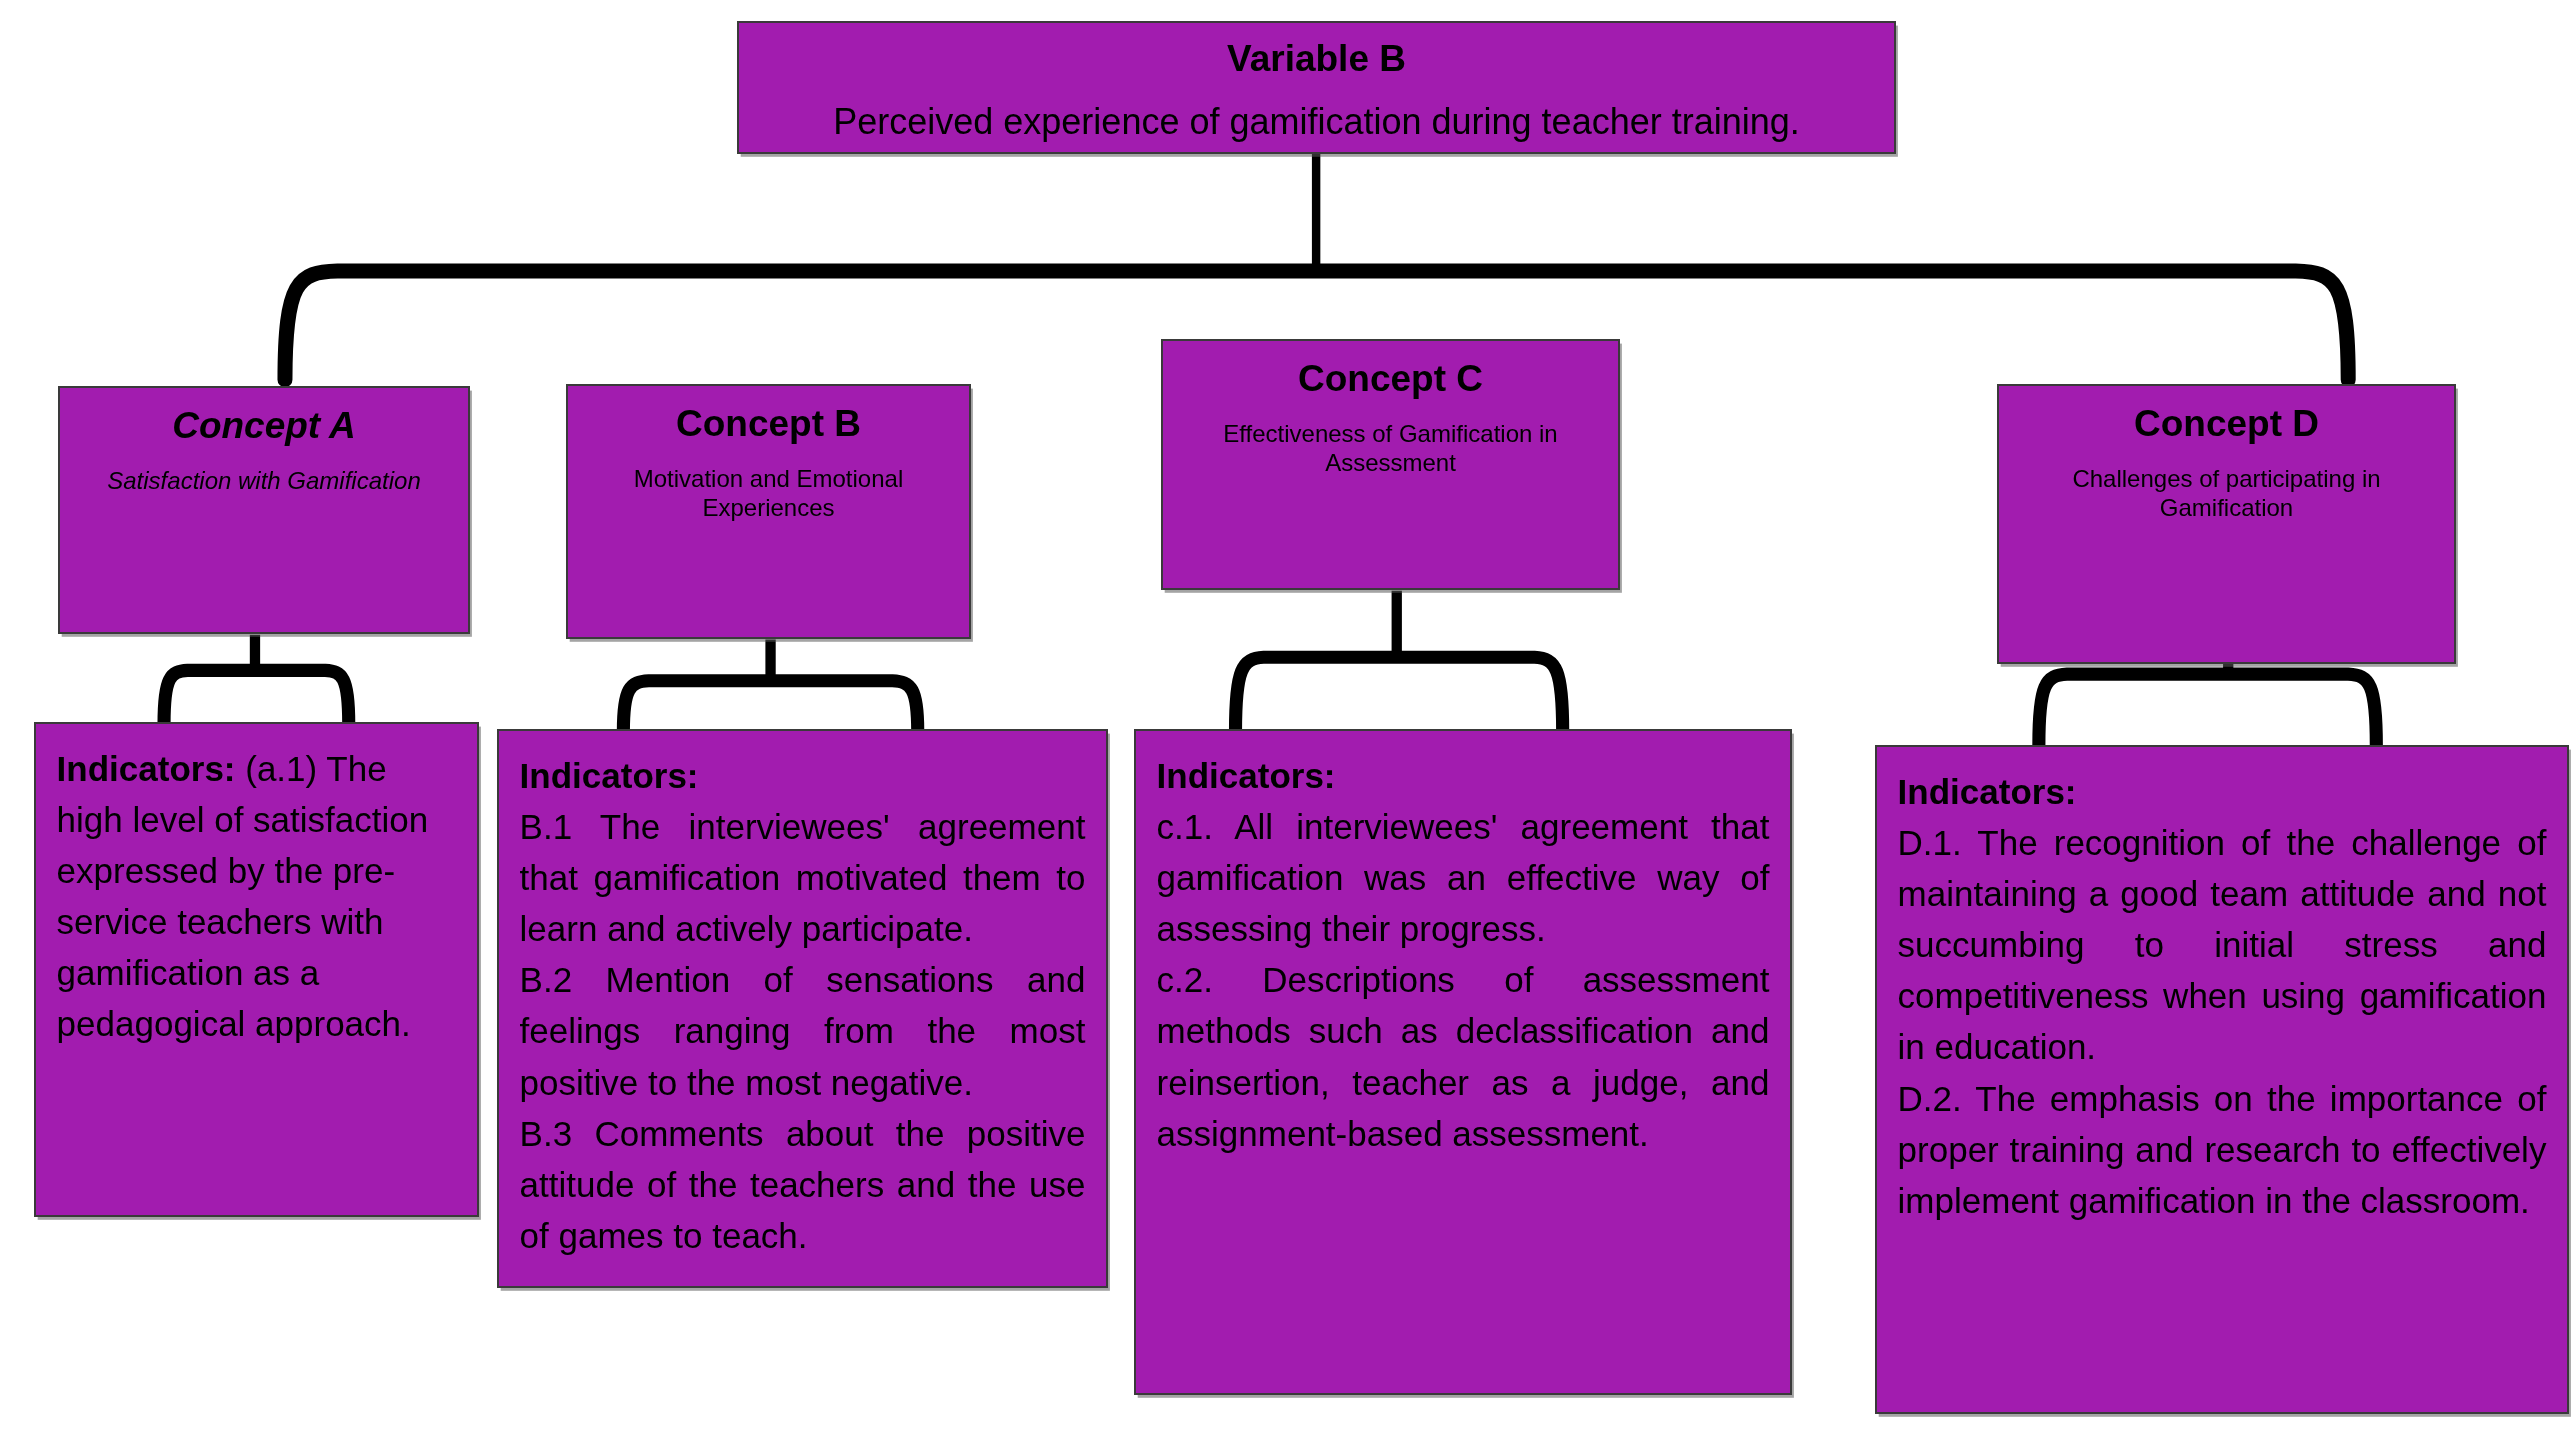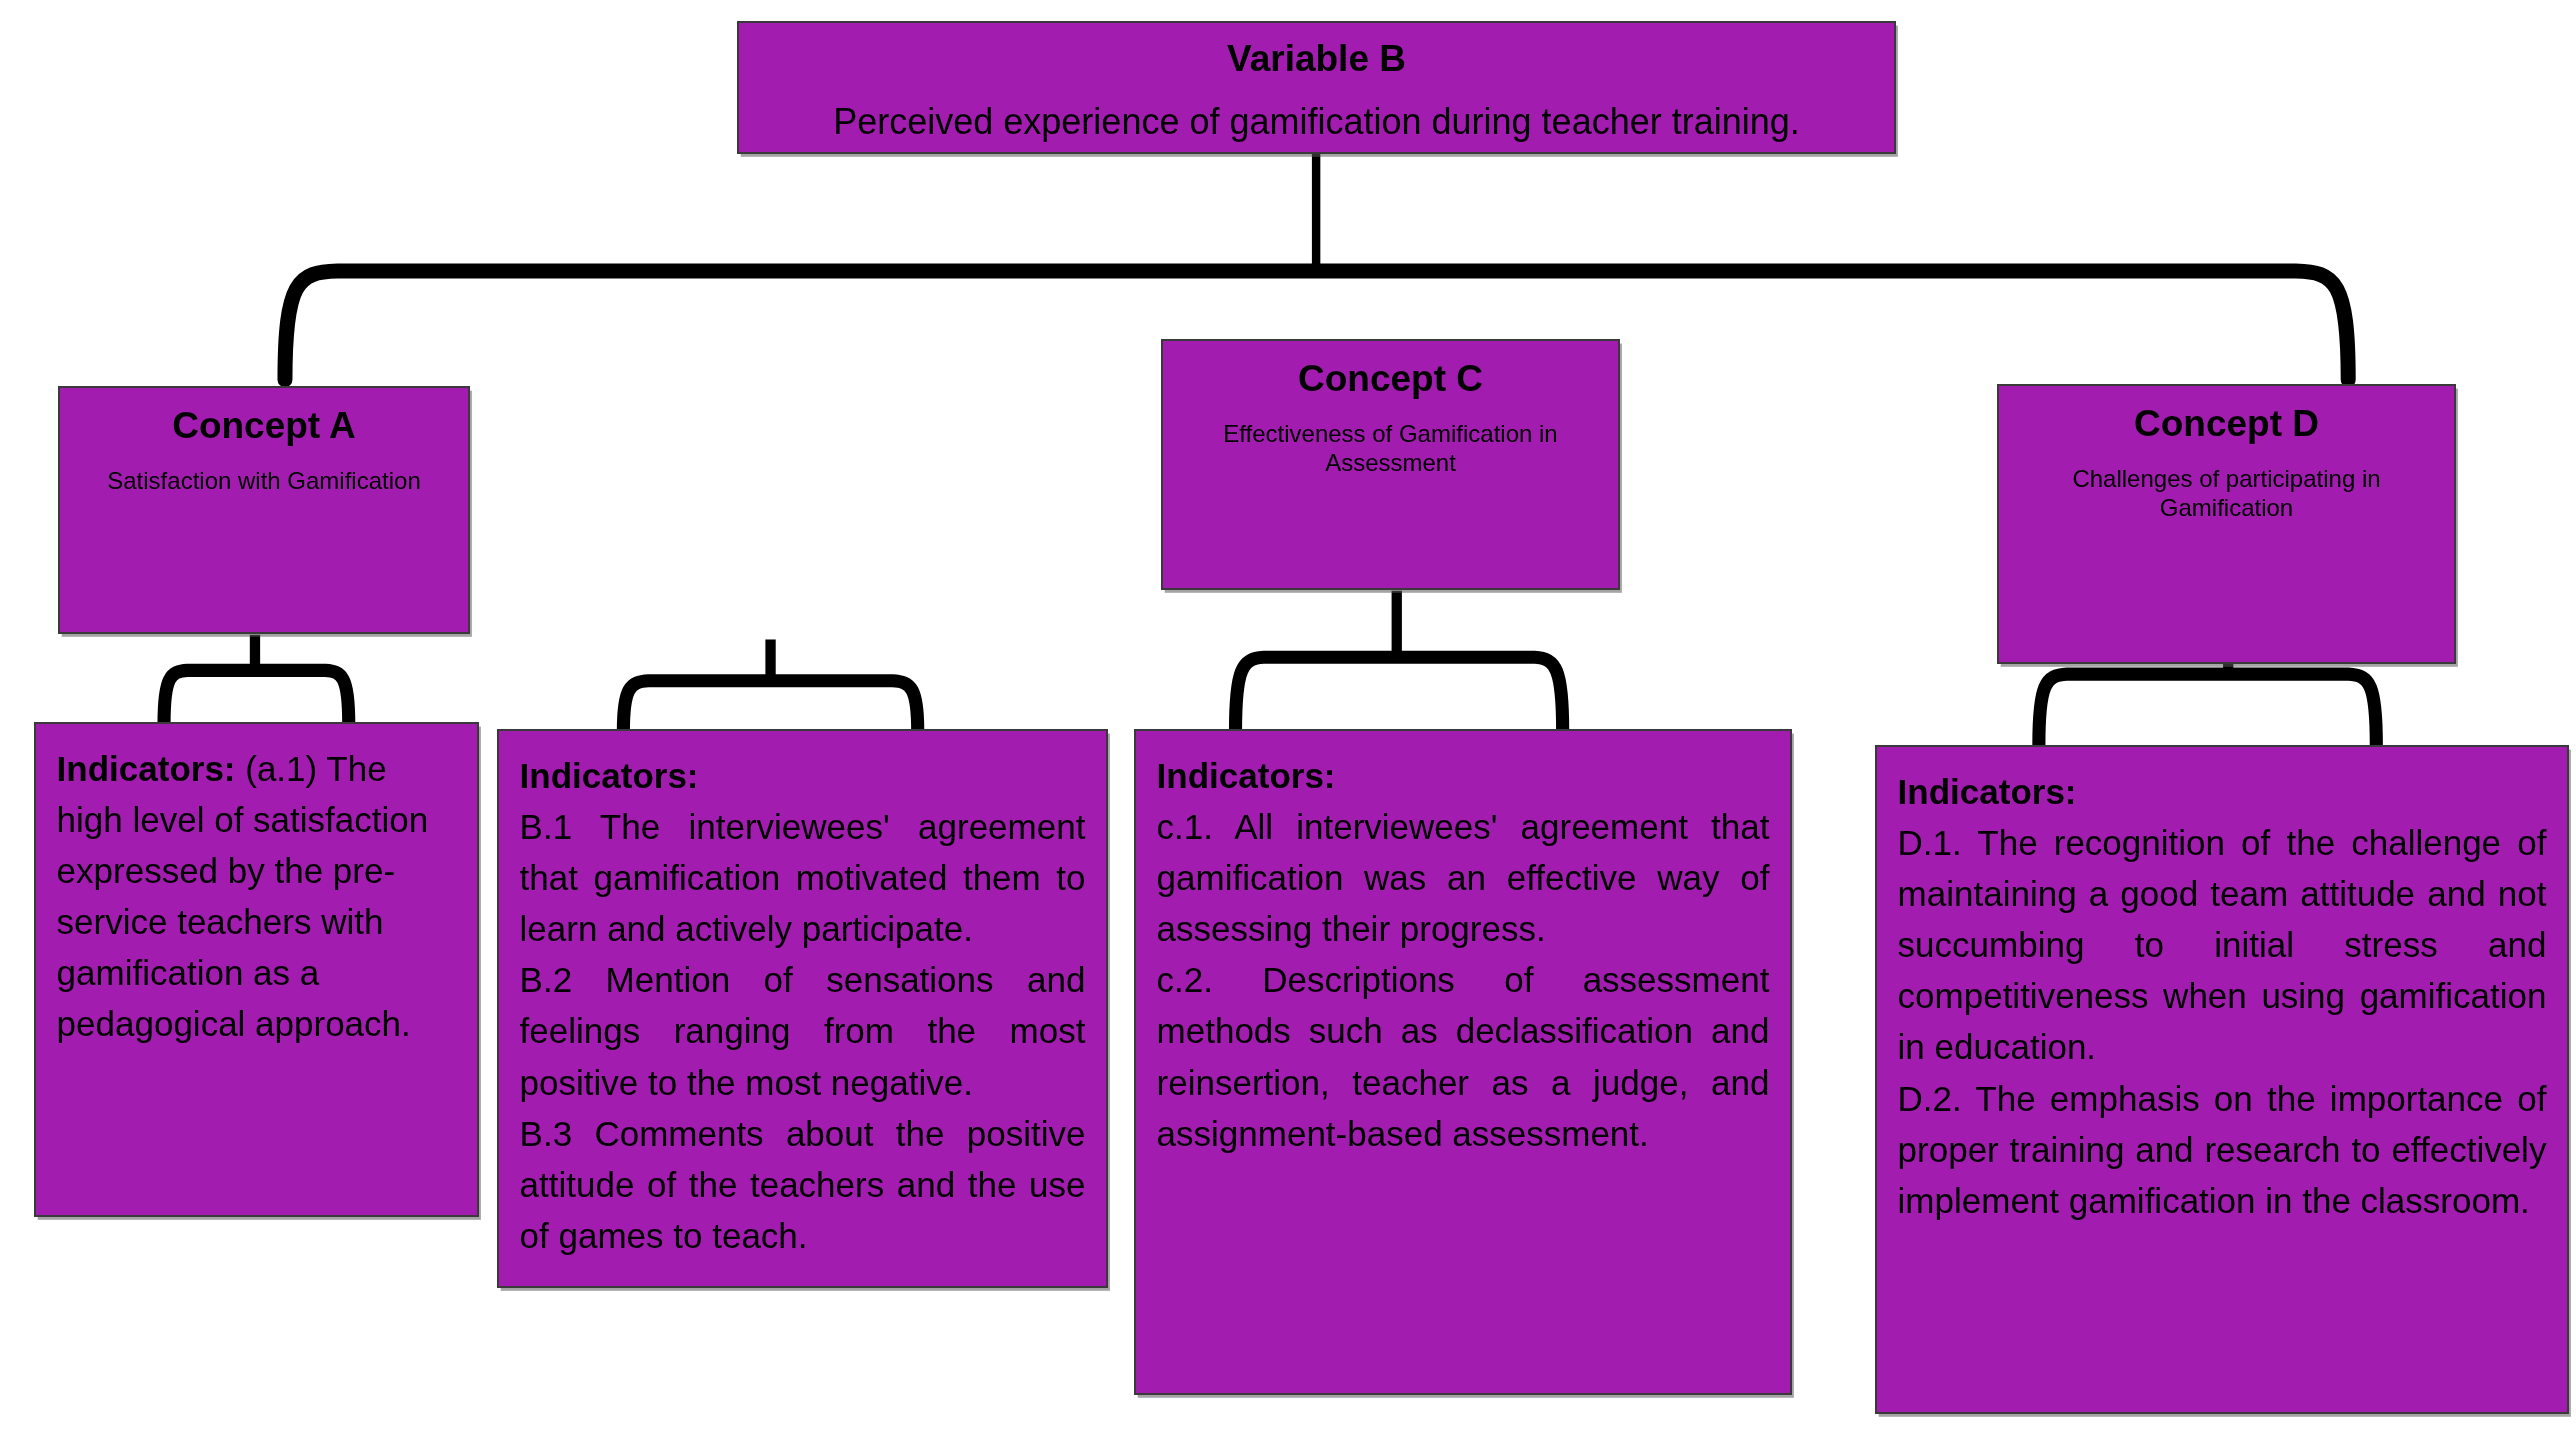--- a/index.html
+++ b/index.html
@@ -35,21 +35,21 @@
   
   #node-root{ left:737px; top:20.6px; width:1159px; height:133px; padding:13px 17px 0 17px; }
   #node-root .title{font-size:37px;}
   #node-root .subtitle{font-size:36px;margin-top:19px;}
 
   
   .concept{padding:15px 9.4px 0 9.4px;}
   .concept .title{font-size:37px;}
   .concept .subtitle{font-size:24px;margin-top:18px;}
 
-  #node-concept-a{ left:58px;  top:386px; width:412px;  height:248px; }
+  #node-concept-a{ left:58px;  top:386px; width:412px;  height:248px;font-style:italic; }
   #node-concept-b{ left:566px; top:384px; width:405px;  height:255px; }
   #node-concept-c{ left:1161px;top:339px; width:459px;  height:251px; }
   #node-concept-d{ left:1997px;top:384px; width:459px;  height:280px; }
 
   
   .indicator{
     padding:19px 20.6px 0 20.6px;
     font-size:35px;
     line-height:1.46;
   }
@@ -90,20 +90,24 @@
   <div class="box" id="node-root">
     <div class="title">Variable B</div>
     <div class="subtitle">Perceived experience of gamification during teacher training.</div>
   </div>
 
   <div class="box concept" id="node-concept-a">
     <div class="title">Concept A</div>
     <div class="subtitle">Satisfaction with Gamification</div>
   </div>
 
+  <div class="box concept" id="node-concept-b">
+    <div class="title">Concept B</div>
+    <div class="subtitle">Motivation and Emotional Experiences</div>
+  </div>
 
   <div class="box concept" id="node-concept-c">
     <div class="title">Concept C</div>
     <div class="subtitle">Effectiveness of Gamification in Assessment</div>
   </div>
 
   <div class="box concept" id="node-concept-d">
     <div class="title">Concept D</div>
     <div class="subtitle">Challenges of participating in Gamification</div>
   </div>

